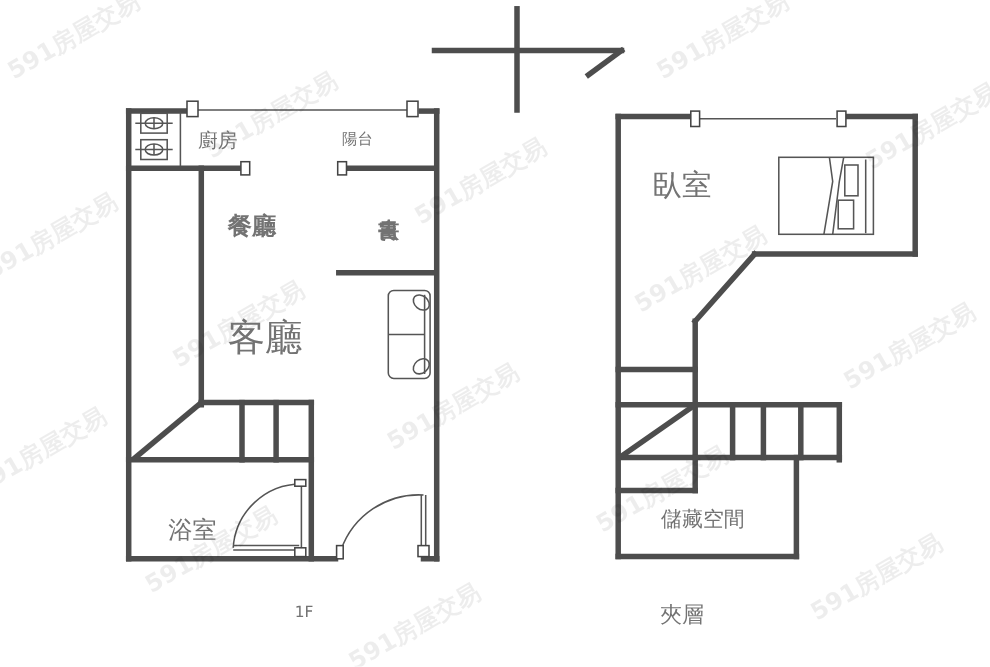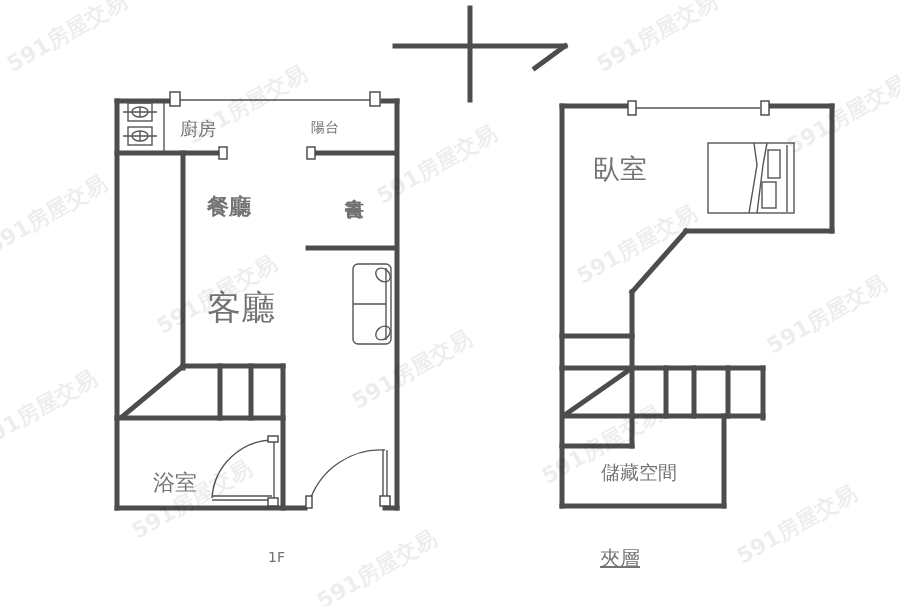--- a/index.html
+++ b/index.html
@@ -151,13 +151,13 @@
 <div class="lbl" style="left:311px;top:120px;font-size:14px;">陽台</div>
 <div class="lbl" style="left:195px;top:196px;font-size:22px;font-weight:bold;margin-left:12px;">餐廳</div>
 <div class="lbl" style="left:344px;top:183px;font-size:19px;font-weight:bold;writing-mode:vertical-rl;transform:scaleX(-1);">書房</div>
 <div class="lbl" style="left:207px;top:290px;font-size:34px;font-weight:normal;">客廳</div>
 <div class="lbl" style="left:153px;top:472px;font-size:22px;text-align:center;">浴室</div>
 
 <div class="lbl" style="left:593px;top:155px;font-size:27px;">臥室</div>
 <div class="lbl" style="left:601px;top:463px;font-size:19px;">儲藏空間</div>
 
 <div class="lbl" style="left:268px;top:550px;font-size:14px;">1F</div>
-<div class="lbl" style="left:600px;top:548px;font-size:20px;text-decoration:underline;">夾層</div>
+<div class="lbl" style="left:600px;top:548px;font-size:20px;">夾層</div>
 
 </body></html>

